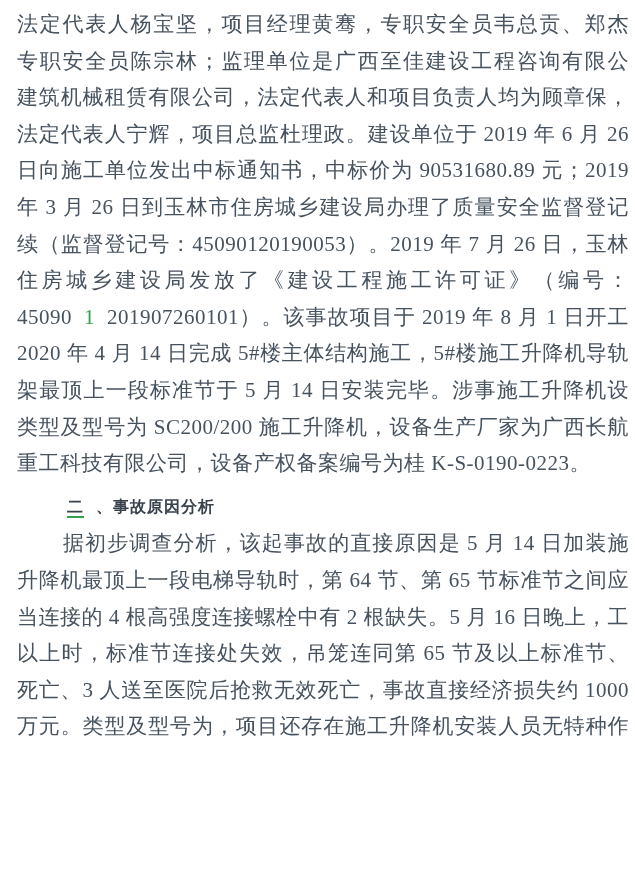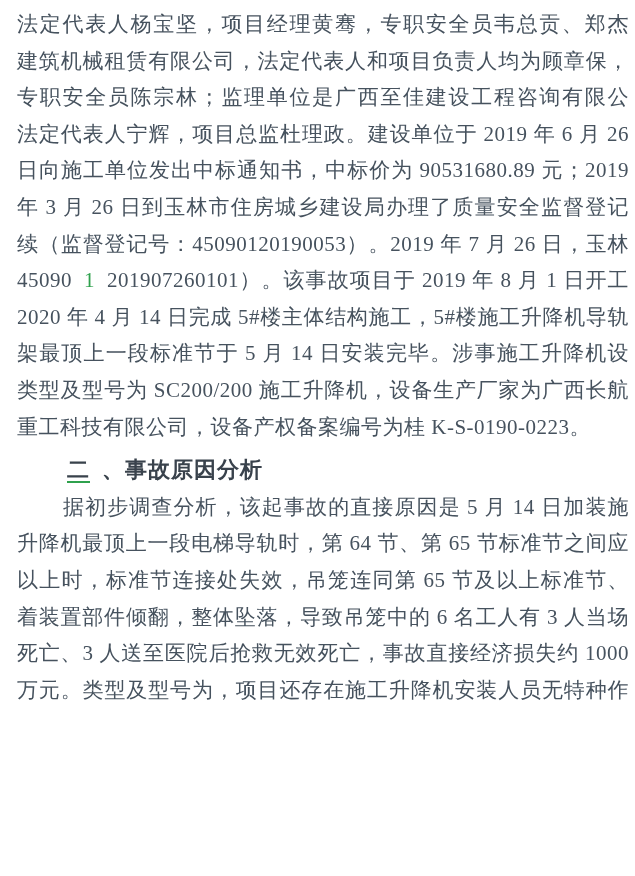--- a/index.html
+++ b/index.html
@@ -35,45 +35,46 @@
   }
   .line.ind {
     padding-left: 46px;
   }
   .line.heading {
     font-family: "Liberation Sans", "DejaVu Sans", sans-serif;
     font-weight: bold;
     color: #39424c;
     padding-left: 50px;
     margin-top: 7px;
-    font-size: 22px;
+    font-size: 16px;
     letter-spacing: 1px;
     text-align: left;
     text-align-last: left;
   }
   .seg { display: inline; margin-left: 12px; }
 </style>
 </head>
 <body>
 
 <div id="page">
   <div id="doc">
       <div class="line just"><span class="seg">法定代表人杨宝坚，项目经理黄骞，专职安全员韦总贡、郑杰松、</span></div>
+      <div class="line just"><span class="seg">专职安全员陈宗林；监理单位是广西至佳建设工程咨询有限公司，</span></div>
       <div class="line just"><span class="seg">建筑机械租赁有限公司，法定代表人和项目负责人均为顾章保，</span></div>
-      <div class="line just"><span class="seg">专职安全员陈宗林；监理单位是广西至佳建设工程咨询有限公司，</span></div>
       <div class="line just"><span class="seg">法定代表人宁辉，项目总监杜理政。建设单位于 2019 年 6 月 26</span></div>
       <div class="line just"><span class="seg">日向施工单位发出中标通知书，中标价为 90531680.89 元；2019</span></div>
       <div class="line just"><span class="seg">年 3 月 26 日到玉林市住房城乡建设局办理了质量安全监督登记手</span></div>
       <div class="line just"><span class="seg">续（监督登记号：45090120190053）。2019 年 7 月 26 日，玉林市</span></div>
+      <div class="line just"><span class="seg">住房城乡建设局发放了《建设工程施工许可证》（编号：</span></div>
       <div class="line just"><span class="seg">45090</span><span class="seg" style="color: rgb(47, 161, 77);">1</span><span class="seg">201907260101）。该事故项目于 2019 年 8 月 1 日开工建设，</span></div>
       <div class="line just"><span class="seg">2020 年 4 月 14 日完成 5#楼主体结构施工，5#楼施工升降机导轨</span></div>
       <div class="line just"><span class="seg">架最顶上一段标准节于 5 月 14 日安装完毕。涉事施工升降机设备</span></div>
       <div class="line just"><span class="seg">类型及型号为 SC200/200 施工升降机，设备生产厂家为广西长航</span></div>
       <div class="line"><span class="seg">重工科技有限公司，设备产权备案编号为桂 K-S-0190-0223。</span></div>
       <div class="line heading"><span class="seg" style="text-decoration-line: underline; text-decoration-color: rgb(47, 161, 77); text-decoration-thickness: 2px; text-underline-offset: 4px;">二</span><span class="seg">、事故原因分析</span></div>
       <div class="line just ind"><span class="seg">据初步调查分析，该起事故的直接原因是 5 月 14 日加装施工</span></div>
       <div class="line just"><span class="seg">升降机最顶上一段电梯导轨时，第 64 节、第 65 节标准节之间应</span></div>
+      <div class="line just"><span class="seg">当连接的 4 根高强度连接螺栓中有 2 根缺失。5 月 16 日晚上，工</span></div>
       <div class="line just"><span class="seg">以上时，标准节连接处失效，吊笼连同第 65 节及以上标准节、附</span></div>
-      <div class="line just"><span class="seg">着装置部件倾翻，整体坠落，导致吊笼中的 6 名工人有 3 人当场</span></div>
       <div class="line just"><span class="seg">死亡、3 人送至医院后抢救无效死亡，事故直接经济损失约 1000</span></div>
       <div class="line just"><span class="seg">万元。类型及型号为，项目还存在施工升降机安装人员无特种作</span></div>
     </div>
 </div>
 
 </body></html>

